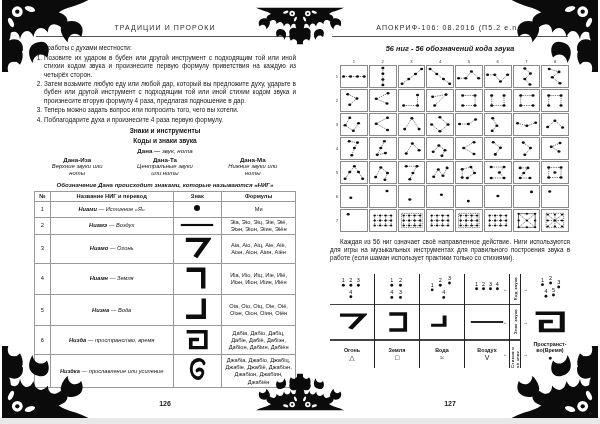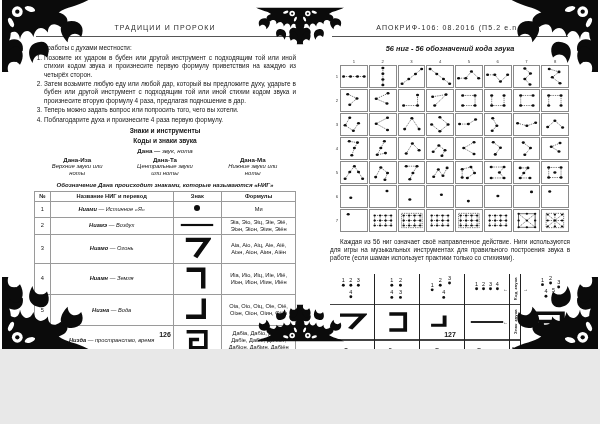--- a/index.html
+++ b/index.html
@@ -1,16 +1,16 @@
 <!DOCTYPE html>
 <html><head>
 <meta charset="utf-8">
 <style>
   html,body{margin:0;padding:0;background:#e8e8e8;}
-  .sheet{position:relative;width:600px;height:349px;background:#ffffff;overflow:hidden;
+  .sheet{position:relative;width:600px;height:418px;background:#ffffff;overflow:hidden;
          font-family:"Liberation Sans","DejaVu Sans",sans-serif;color:#161616;}
   
   .orn{position:absolute;width:94px;height:72px;z-index:6;pointer-events:none;}
   .orn svg{display:block;width:100%;height:100%;}
   .orn-tl{left:0;top:0;}
   .orn-tr{right:0;top:0;transform:scaleX(-1);}
   .orn-bl{left:0;bottom:0;transform:scaleY(-1);}
   .orn-br{right:0;bottom:0;transform:scale(-1,-1);}
   .orn-c{position:absolute;left:50%;width:92px;height:52px;display:flex;z-index:6;pointer-events:none;}
   .orn-c svg{width:46px;height:52px;}

